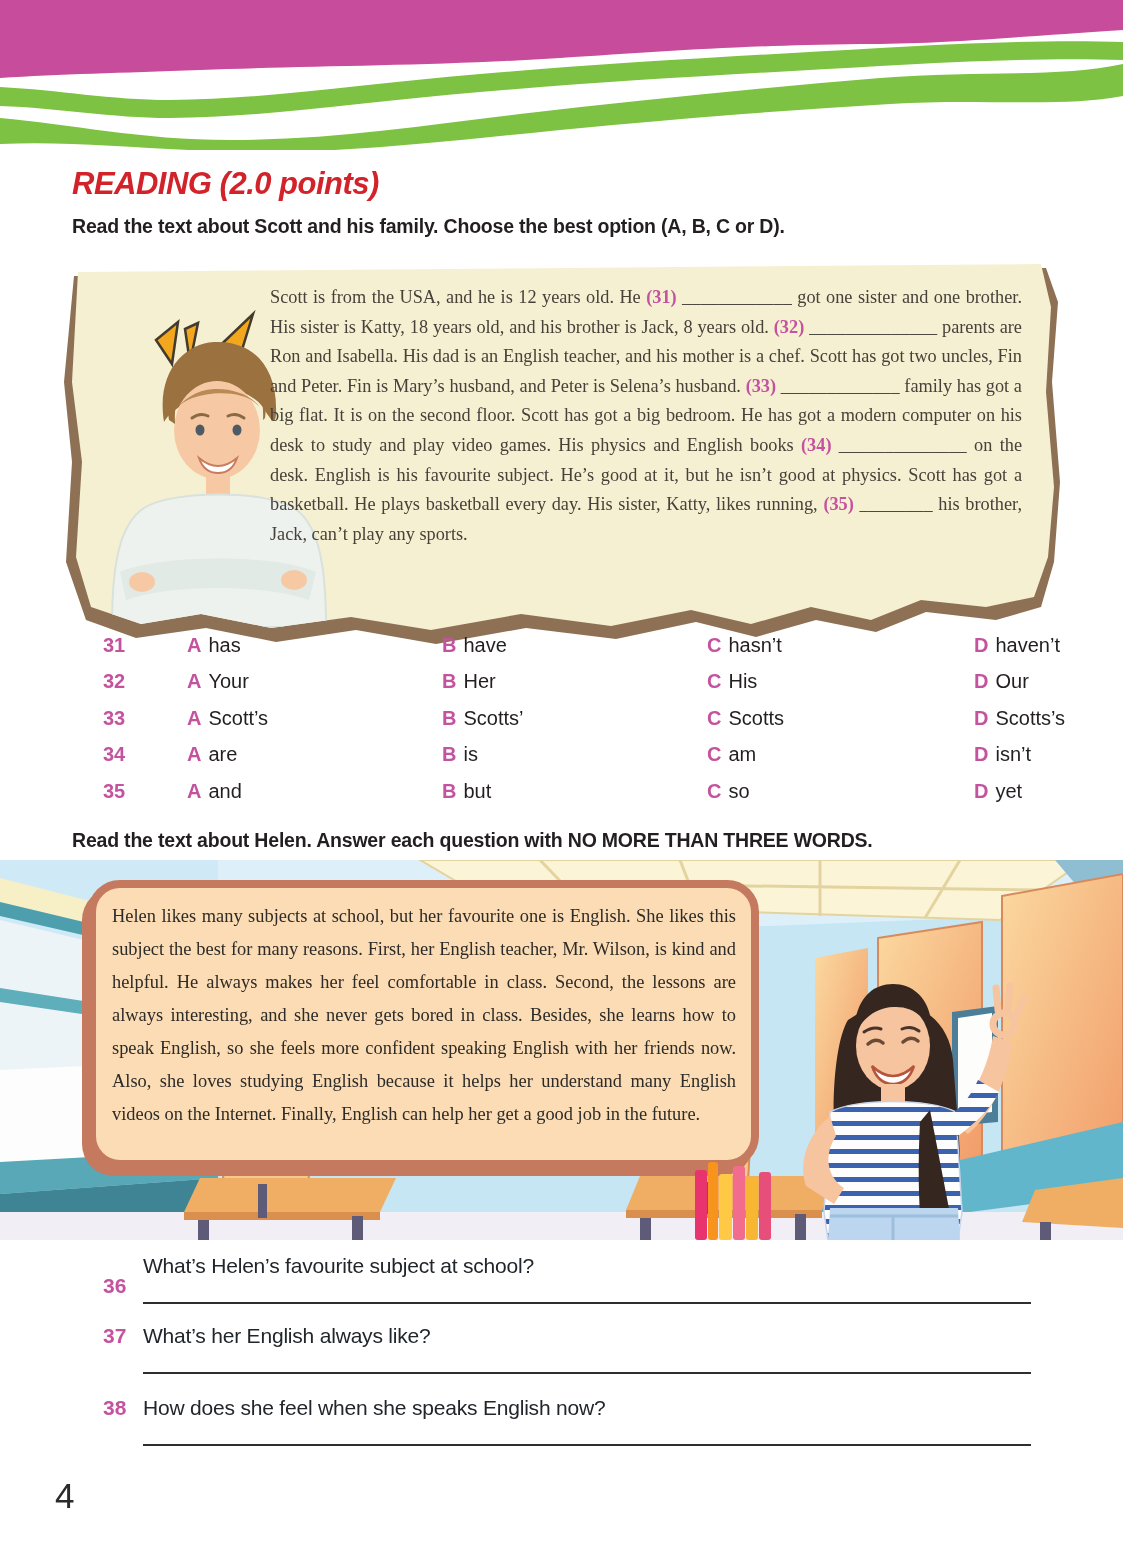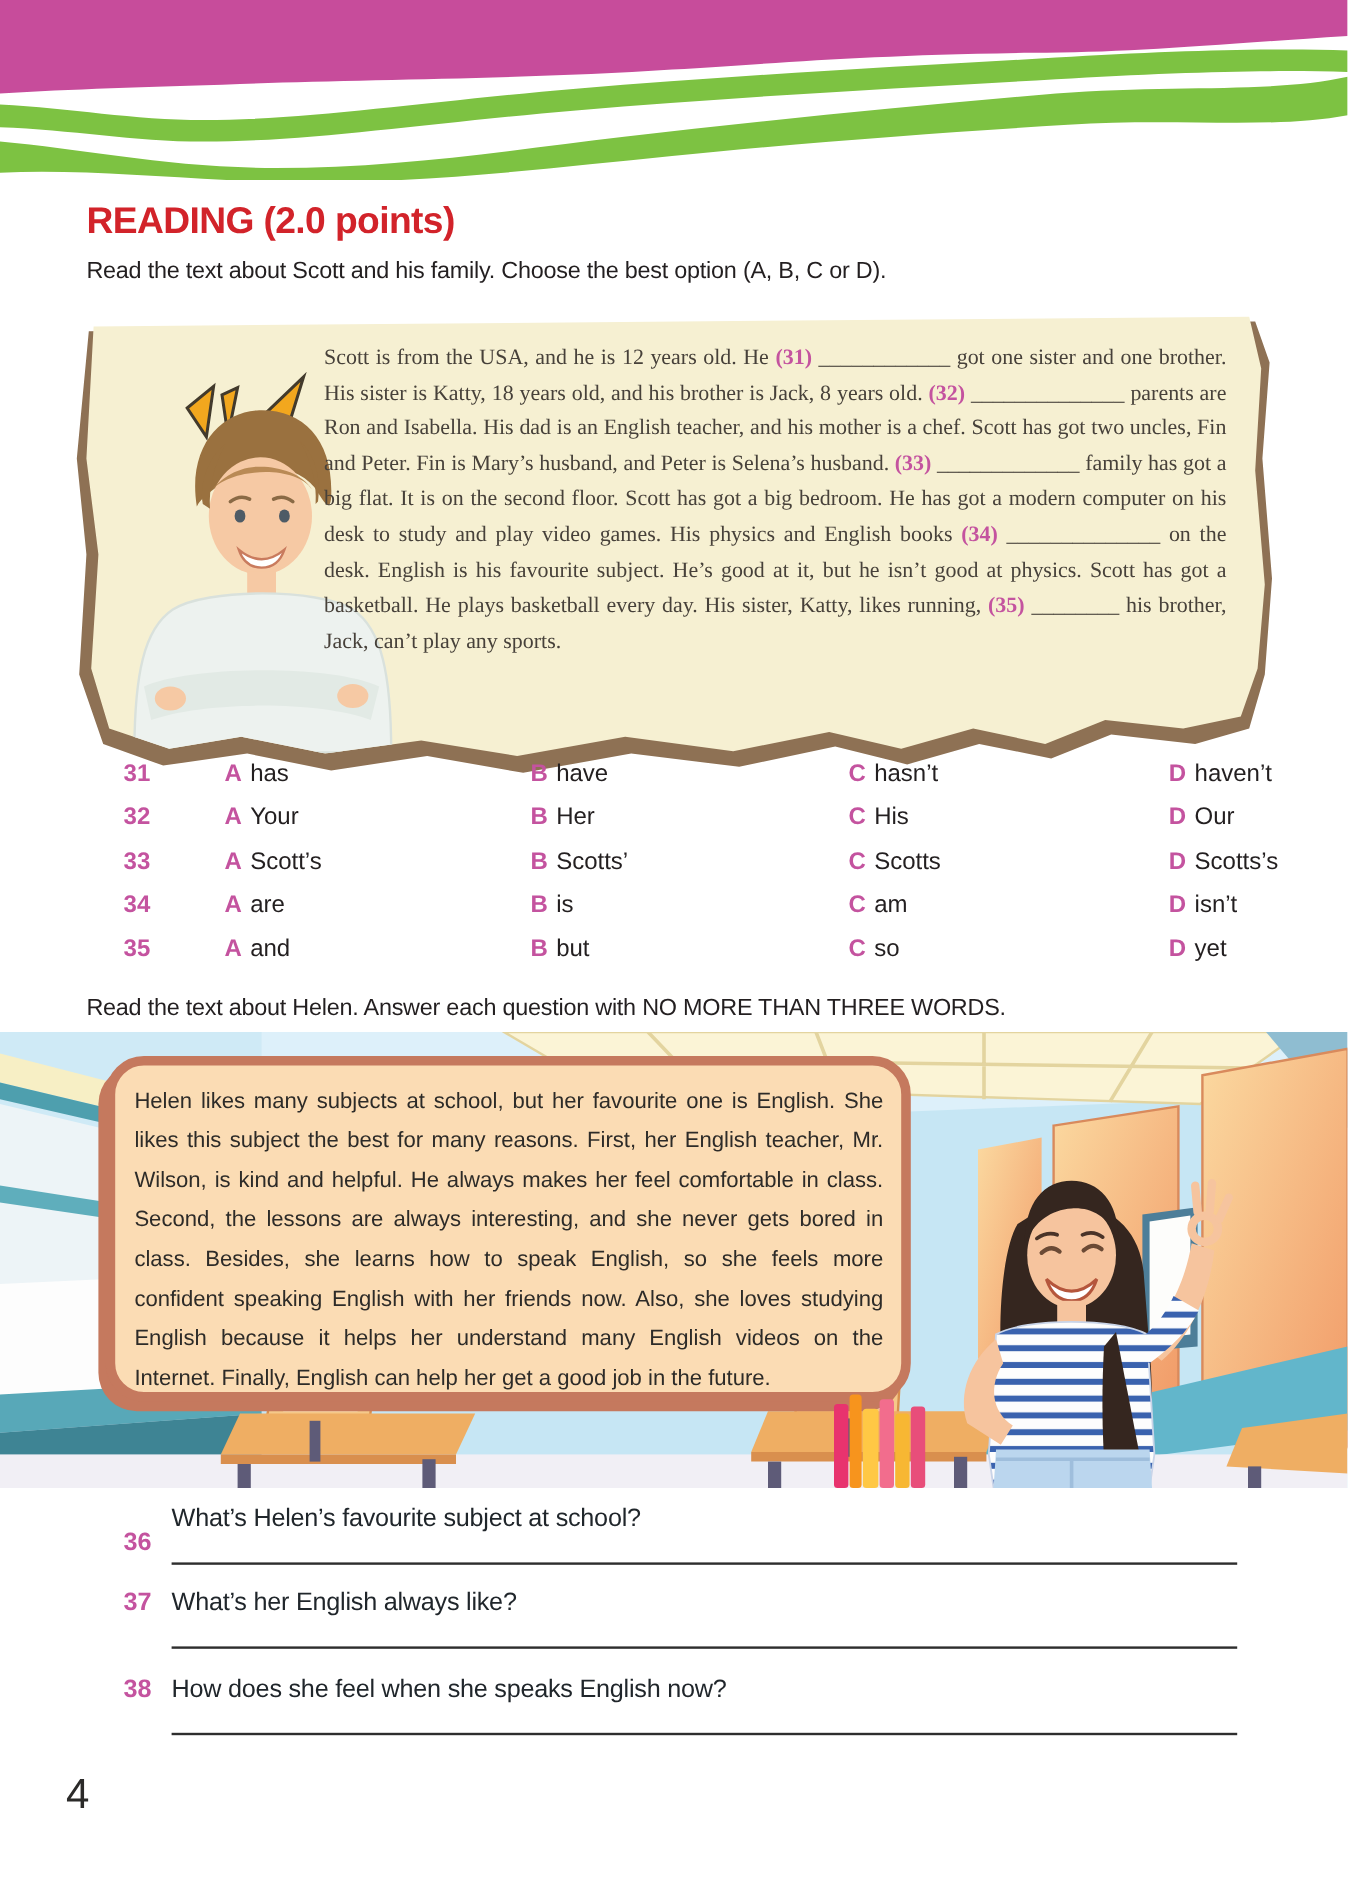--- a/index.html
+++ b/index.html
@@ -11,22 +11,22 @@
   body{
     width:1123px;height:1566px;position:relative;background:#ffffff;overflow:hidden;
     font-family:"Liberation Sans",sans-serif;color:var(--text_dark);
   }
   .abs{position:absolute;}
 
   
   #top-waves{left:0;top:0;width:1123px;height:150px;}
 
   
-  .reading-title{left:72px;top:166px;font-size:31px;font-weight:bold;color:var(--heading_red);letter-spacing:-0.5px;}
-  .instruction{font-size:19.5px;font-weight:normal;color:var(--text_dark);letter-spacing:-0.2px;}
+  .reading-title{left:72px;top:166px;font-size:31px;font-weight:bold;color:var(--heading_red);letter-spacing:-0.5px;font-style:italic;}
+  .instruction{font-size:19.5px;font-weight:bold;color:var(--text_dark);letter-spacing:-0.2px;}
   #instr1{left:72px;top:215px;}
   #instr2{left:72px;top:829px;}
 
   
   #paper-svg{left:56px;top:262px;width:1010px;height:395px;}
   #scott-text{
     left:270px;top:283px;width:752px;font-family:Liberation Serif, serif;
     font-size:18.3px;line-height:29.6px;text-align:justify;color:#47413A;
   }
   .pnum{color:var(--accent_pink);font-weight:bold;}
@@ -42,21 +42,21 @@
   #classroom{left:0;top:860px;width:1123px;height:380px;}
 
   
   #helen-box{
     left:88px;top:880px;width:655px;height:272px;background:var(--helen_box_fill);
     border:8px solid var(--helen_box_border);border-radius:32px;
     box-shadow:-6px 8px 0 var(--helen_box_border);
   }
   #helen-text{
     position:absolute;left:16px;top:12px;width:624px;
-    font-family:Liberation Sans, sans-serif;font-size:18.4px;line-height:33px;
+    font-family:Liberation Serif, serif;font-size:18.4px;line-height:33px;
     text-align:justify;color:#2D2B28;
   }
   #books-svg{left:693px;top:1158px;width:90px;height:82px;}
 
   
   .question{left:0;top:0;width:1123px;}
   .q-label{position:absolute;left:103px;font-size:21px;font-weight:bold;color:var(--accent_pink);}
   .q-text{position:absolute;left:143px;font-size:21px;color:#20262B;letter-spacing:-0.2px;}
   .answer-line{position:absolute;left:143px;width:888px;border-bottom:2px solid #2E2E2E;height:0;}
 

